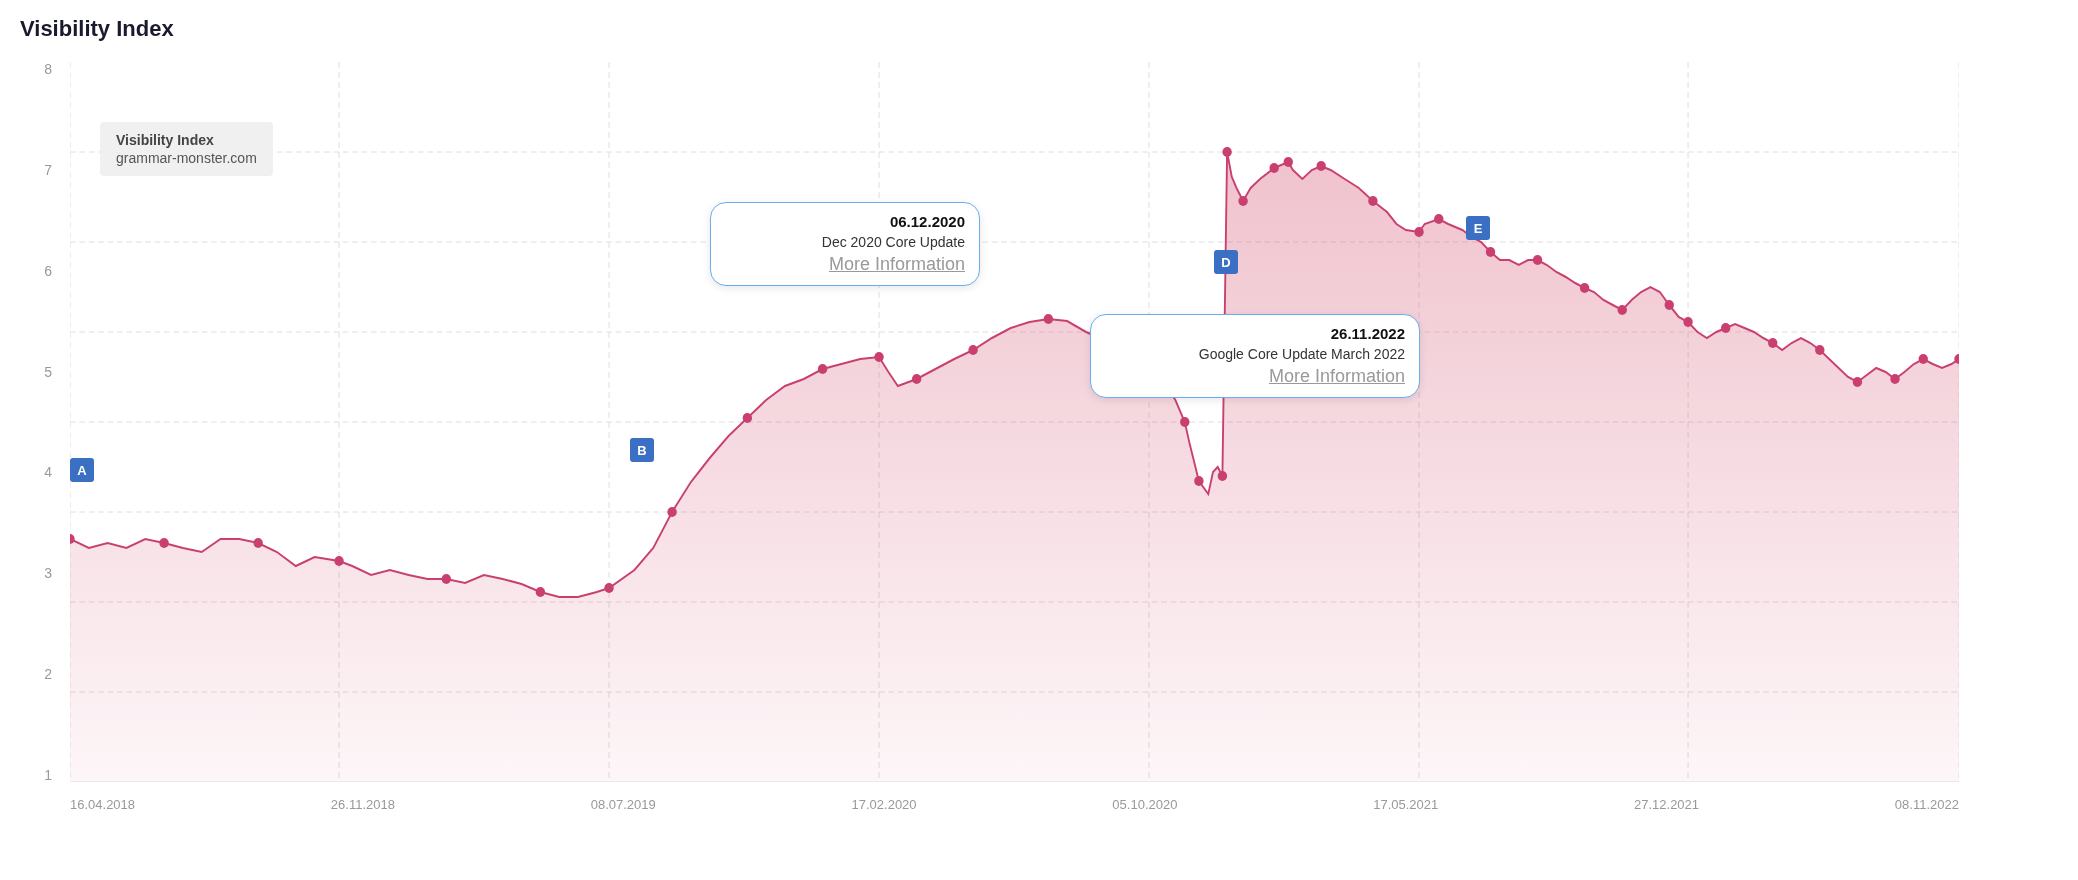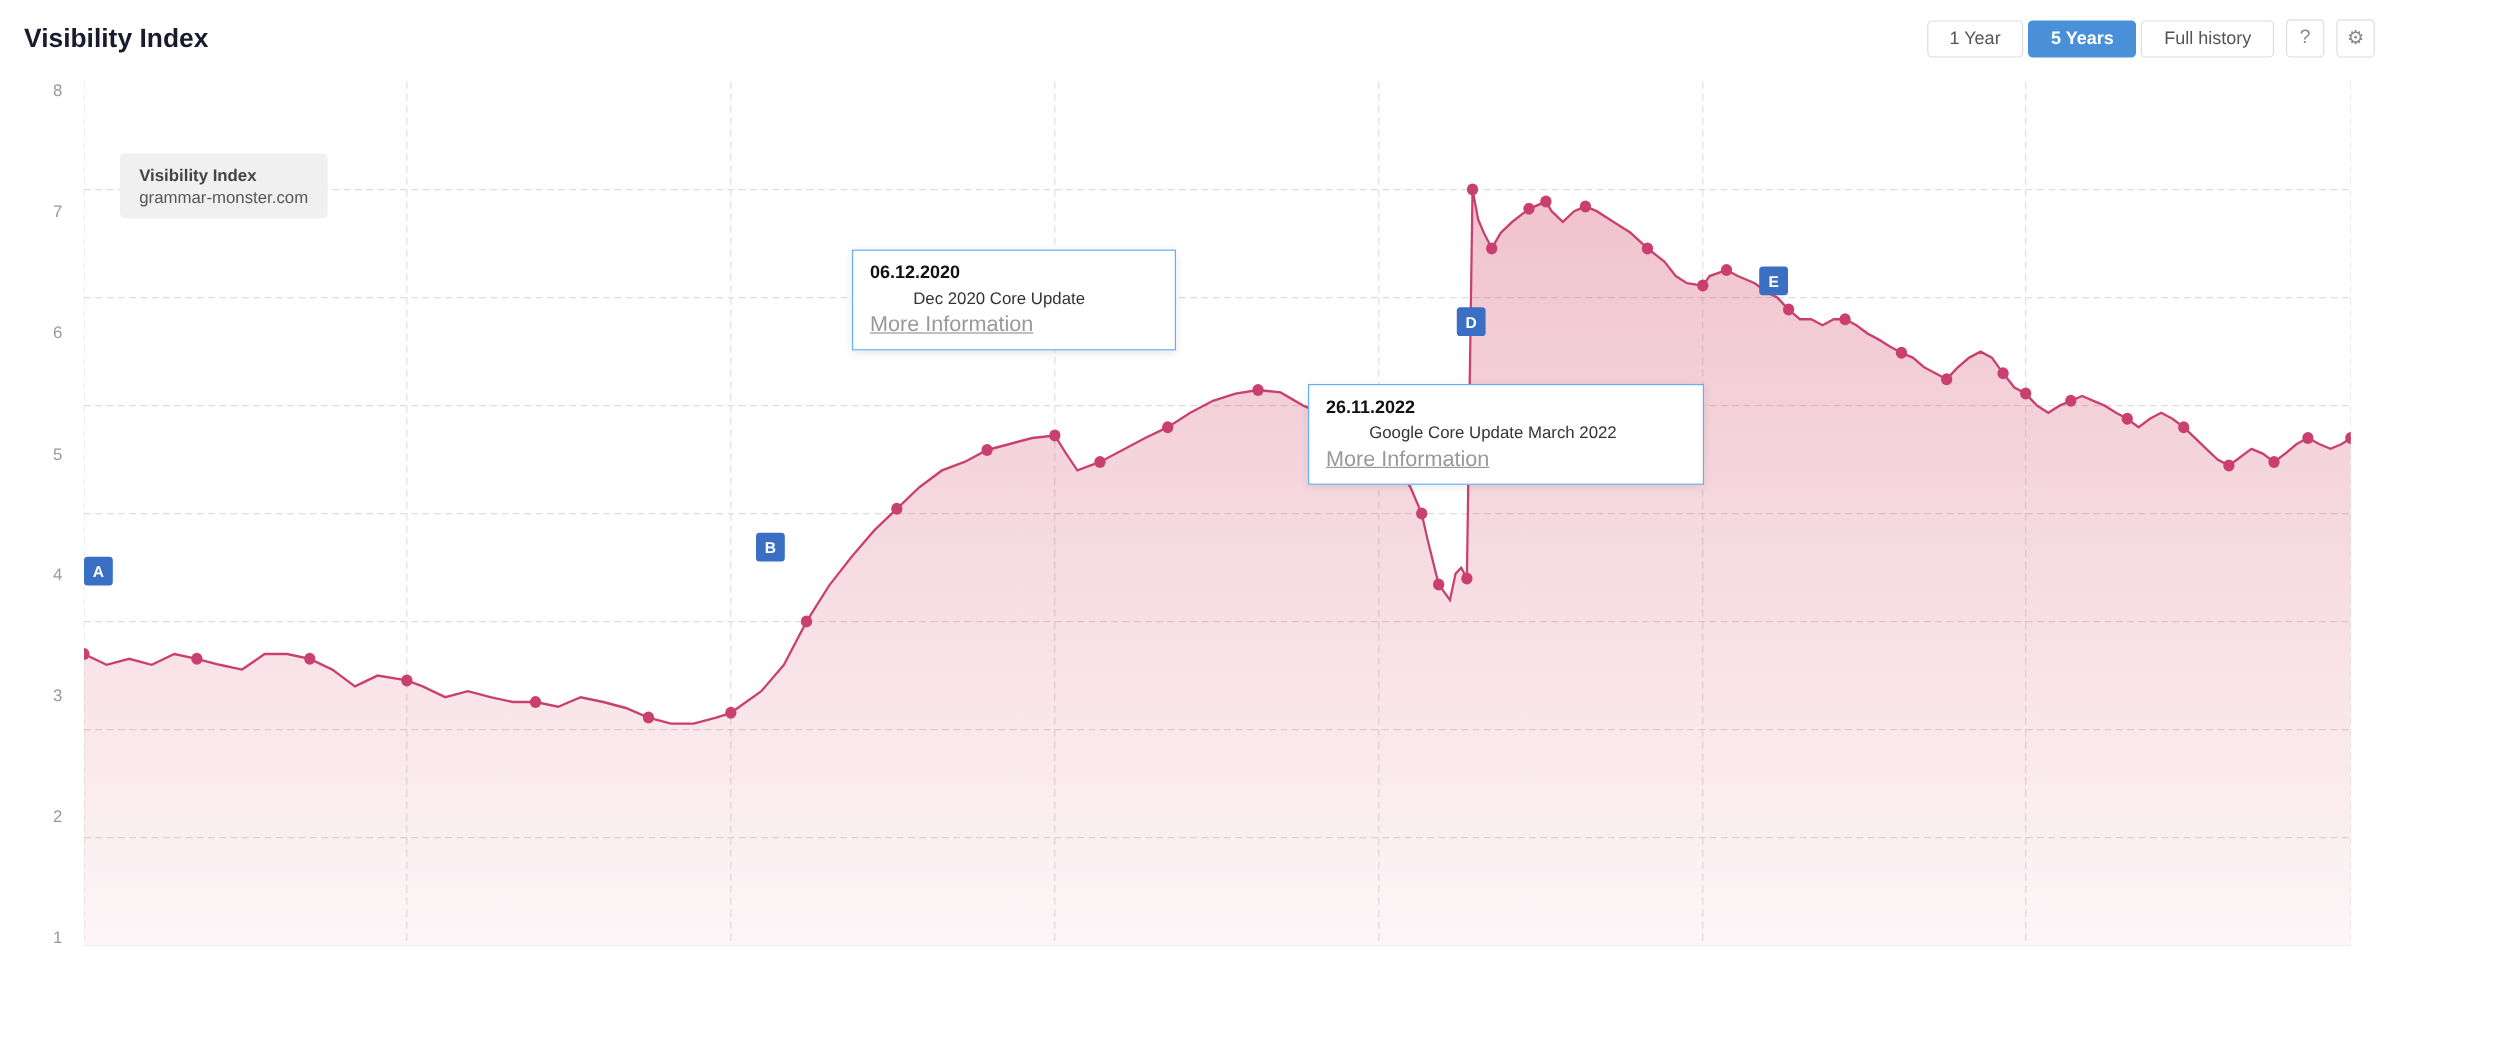--- a/index.html
+++ b/index.html
@@ -102,24 +102,25 @@
       left: 50px;
       right: 20px;
       width: calc(100% - 70px);
       height: 720px;
     }
     
     .tooltip-box {
       position: absolute;
       background: #fff;
       border: 1.5px solid #6aaeef;
-      border-radius: 0;
+      border-radius: 16px;
       padding: 10px 14px;
       font-size: 14px;
       box-shadow: 0 2px 8px rgba(0,0,0,0.1);
+      text-align: right;
     }
     .tooltip-box .date {
       font-weight: 700;
       font-size: 15px;
       color: #111;
       margin-bottom: 4px;
     }
     .tooltip-box .event {
       color: #333;
       margin-bottom: 4px;
@@ -164,27 +165,20 @@
       transform: translate(-50%, -50%);
     }
   </style>
 </head>
 <body>
 
 <div class="container">
 
   <div class="header">
     <span class="title">Visibility Index</span>
-    <div class="header-right">
-      <button class="time-btn">1 Year</button>
-      <button class="time-btn active">5 Years</button>
-      <button class="time-btn">Full history</button>
-      <div class="icon-btn">?</div>
-      <div class="icon-btn">⚙</div>
-    </div>
   </div>
 
   <div class="chart-area">
 
     <div class="y-axis">
       <span class="y-label">8</span>
       <span class="y-label">7</span>
       <span class="y-label">6</span>
       <span class="y-label">5</span>
       <span class="y-label">4</span>
@@ -327,20 +321,30 @@
       <circle cx="1720" cy="260" r="5" fill="#c94070"></circle>
       <circle cx="1760" cy="266" r="5" fill="#c94070"></circle>
       <circle cx="1810" cy="281" r="5" fill="#c94070"></circle>
       <circle cx="1860" cy="288" r="5" fill="#c94070"></circle>
       <circle cx="1900" cy="320" r="5" fill="#c94070"></circle>
       <circle cx="1940" cy="317" r="5" fill="#c94070"></circle>
       <circle cx="1970" cy="297" r="5" fill="#c94070"></circle>
       <circle cx="2008" cy="297" r="5" fill="#c94070"></circle>
     </svg>
 
+    <div class="x-axis">
+      <span class="x-label">16.04.2018</span>
+      <span class="x-label">26.11.2018</span>
+      <span class="x-label">08.07.2019</span>
+      <span class="x-label">17.02.2020</span>
+      <span class="x-label">05.10.2020</span>
+      <span class="x-label">17.05.2021</span>
+      <span class="x-label">27.12.2021</span>
+      <span class="x-label">08.11.2022</span>
+    </div>
 
     <div class="legend-box">
       <div class="legend-title">Visibility Index</div>
       <div>grammar-monster.com</div>
     </div>
 
     <div class="marker-btn" style="left: 62px; top: 408px;">
       <span>A</span>
     </div>
 

